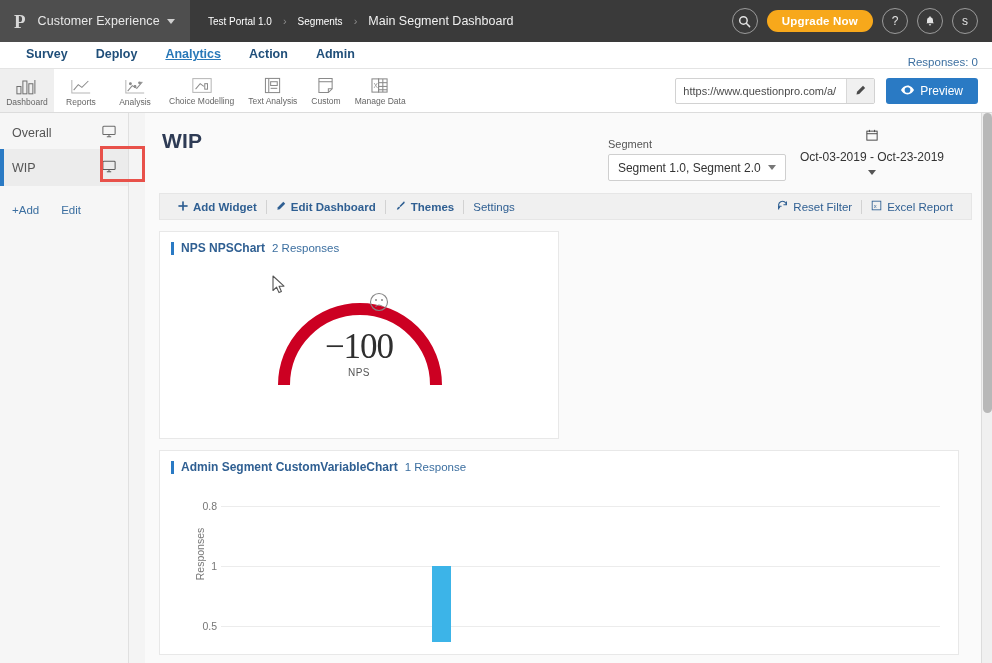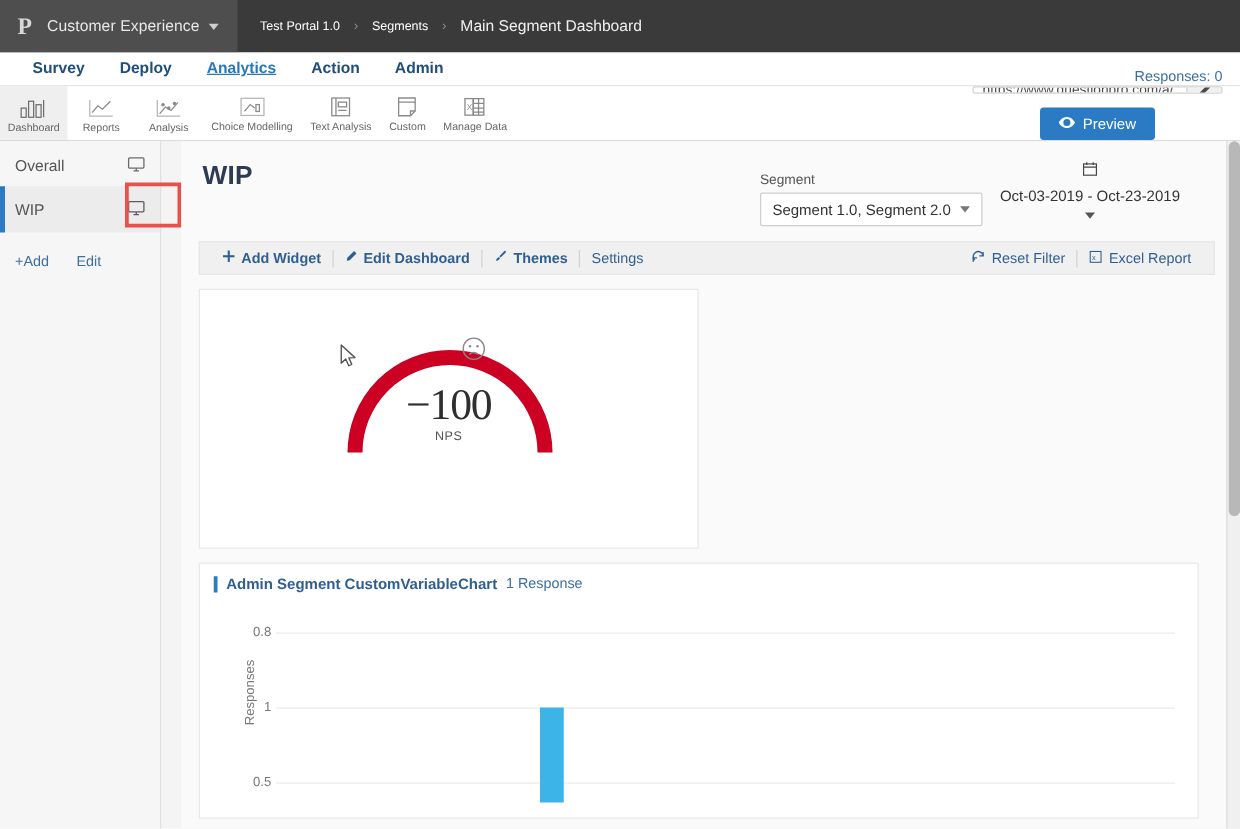--- a/index.html
+++ b/index.html
@@ -65,21 +65,21 @@
   }
   .tool-item {
     width:54px; display:flex; flex-direction:column; align-items:center; justify-content:center;
     cursor:pointer; gap:2px; padding-top:2px;
   }
   .tool-item.wide { width:auto; padding:0 7px; }
   .tool-item.selected { background:#efefef; }
   .tool-label { font-size:8.5px; color:#666; white-space:nowrap; }
   .tool-glyph { height:18px; display:flex; align-items:flex-end; }
 
-  .url-zone { margin-left:auto; display:flex; align-items:center; gap:11px; padding-right:14px;flex-direction:column; }
+  .url-zone { margin-left:auto; display:flex; align-items:center; gap:11px; padding-right:14px; }
   .url-box {
     display:flex; align-items:stretch; border:1px solid #d2d2d2; background:#ffffff;
     height:26px; border-radius:2px; overflow:hidden; width:200px;
   }
   .url-text {
     flex:1; font-size:11px; color:#4a4a4a; display:flex; align-items:center;
     padding:0 7px; overflow:hidden; white-space:nowrap;
   }
   .url-edit {
     width:28px; background:#f0f0f0; border-left:1px solid #d8d8d8;
@@ -193,20 +193,37 @@
       <div class="logo-p">P</div>
       <div class="brand-name">Customer Experience</div>
       <div class="brand-caret"></div>
     </div>
     <div class="breadcrumb">
       <span class="crumb-link">Test Portal 1.0</span>
       <span class="crumb-sep">›</span>
       <span class="crumb-link">Segments</span>
       <span class="crumb-sep">›</span>
       <span class="crumb-current">Main Segment Dashboard</span>
+    </div>
+    <div class="top-right">
+      <div class="circ-btn">
+        <svg width="13" height="13" viewBox="0 0 16 16" fill="none" stroke="#e3e3e3" stroke-width="1.8">
+          <circle cx="6.7" cy="6.7" r="4.6"></circle>
+            <line x1="10.2" y1="10.2" x2="14.3" y2="14.3" stroke-linecap="round"></line>
+        </svg>
+      </div>
+      <div class="upgrade-btn">Upgrade Now</div>
+      <div class="circ-btn">?</div>
+      <div class="circ-btn">
+        <svg width="12" height="12" viewBox="0 0 16 16" fill="#e3e3e3">
+          <path d="M8 1.5a1 1 0 011 1v.4a4 4 0 013 3.9v2.6l1.2 1.6H2.8L4 10.4V6.8a4 4 0 013-3.9v-.4a1 1 0 011-1z"></path>
+          <path d="M6.4 12.4h3.2a1.6 1.6 0 01-3.2 0z"></path>
+        </svg>
+      </div>
+      <div class="circ-btn">s</div>
     </div>
   </div>
 
   <div class="mainnav">
     <div class="nav-item">Survey</div>
     <div class="nav-item">Deploy</div>
     <div class="nav-item active">Analytics</div>
     <div class="nav-item">Action</div>
     <div class="nav-item">Admin</div>
     <div class="responses-count">Responses: 0</div>
@@ -424,20 +441,25 @@
               <rect x="1.5" y="1.5" width="11" height="11"></rect>
               <text x="3.4" y="10" font-size="7.5" fill="#2f5f92" stroke="none" font-family="Liberation Sans">x</text>
             </svg>
           </span>
           <span>Excel Report</span>
         </div>
       </div>
     </div>
 
     <div class="widget w-nps">
+      <div class="w-head">
+        <span class="w-tick"></span>
+        <span class="w-title">NPS NPSChart</span>
+        <span class="w-count">2 Responses</span>
+      </div>
       <div class="gauge-wrap">
         <svg width="400" height="150" viewBox="0 0 400 150" style="position:absolute;left:0;top:14px;">
           <path d="M124,116 A76,76 0 0,1 276,116" fill="none" stroke="#cc0022" stroke-width="12"></path>
           <path d="M198,40 A76,76 0 0,0 192,40.3" fill="none" stroke="#cc0022" stroke-width="2.4"></path>
           <g>
             <circle cx="219" cy="33" r="8.5" fill="none" stroke="#888" stroke-width="1.1"></circle>
             <circle cx="216" cy="31" r="1" fill="#888"></circle>
             <circle cx="222" cy="31" r="1" fill="#888"></circle>
             <path d="M215.5,37.5 Q219,34.5 222.5,37.5" fill="none" stroke="#888" stroke-width="1.1"></path>
           </g>

